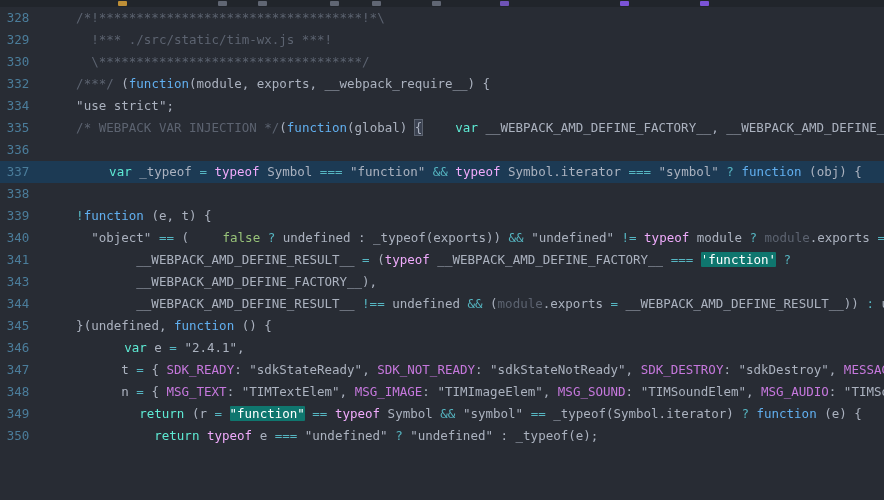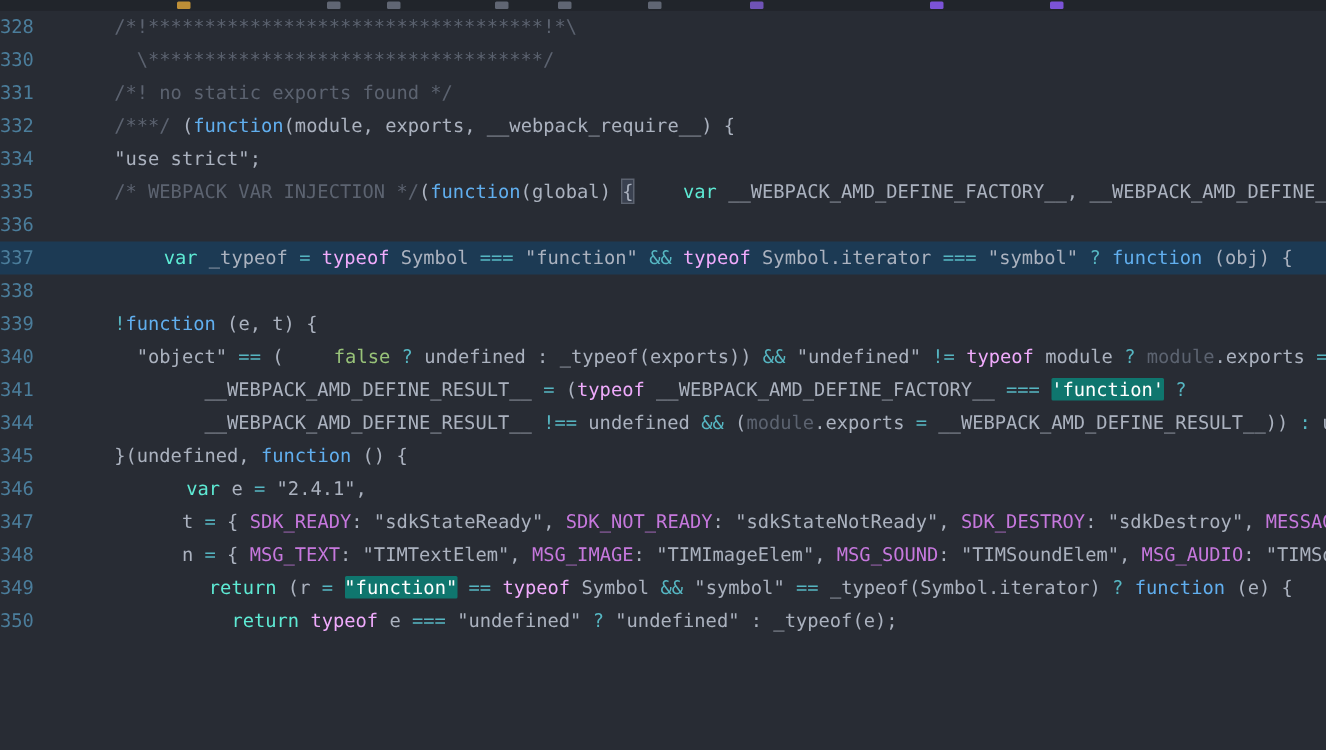--- a/index.html
+++ b/index.html
@@ -57,21 +57,21 @@
     height: 22px;
     line-height: 22px;
     white-space: pre;
     font-size: 12.5px;
     letter-spacing: 0px;
   }
 
   .gutter {
     display: inline-block;
     width: 46px;
-    text-align: left;
+    text-align: center;
     padding-right: 10px;
     color: #4b7d9b;
     font-size: 12.5px;
     box-sizing: border-box;
     -webkit-user-select: none;
     user-select: none;
   }
 
   .code-text {
     display: inline;
@@ -118,31 +118,32 @@
       <span class="toolbar-icon" style="left: 330px; background: rgb(107, 114, 128);"></span>
       <span class="toolbar-icon" style="left: 372px; background: rgb(107, 114, 128);"></span>
       <span class="toolbar-icon" style="left: 432px; background: rgb(107, 114, 128);"></span>
       <span class="toolbar-icon" style="left: 500px; background: rgb(124, 92, 207);"></span>
       <span class="toolbar-icon" style="left: 620px; background: rgb(139, 92, 246);"></span>
       <span class="toolbar-icon" style="left: 700px; background: rgb(139, 92, 246);"></span>
     </div>
 
   <div id="code-area">
       <div class="code-line"><span class="gutter">328</span><span class="code-text"><span class="t-plain">    </span><span class="t-comment">/*!***********************************!*\</span></span></div>
+      <div class="code-line"><span class="gutter">329</span><span class="code-text"><span class="t-plain">      </span><span class="t-comment">!*** ./src/static/tim-wx.js ***!</span></span></div>
       <div class="code-line"><span class="gutter">330</span><span class="code-text"><span class="t-plain">      </span><span class="t-comment">\***********************************/</span></span></div>
-      <div class="code-line"><span class="gutter">331</span><span class="code-text"><span class="t-plain">    </span><span class="t-comment">/*! no static exports found */</span></span></div>
       <div class="code-line"><span class="gutter">332</span><span class="code-text"><span class="t-plain">    </span><span class="t-comment">/***/</span><span class="t-punc"> (</span><span class="t-func">function</span><span class="t-punc">(</span><span class="t-plain">module</span><span class="t-punc">, </span><span class="t-plain">exports</span><span class="t-punc">, </span><span class="t-plain">__webpack_require__</span><span class="t-punc">) {</span></span></div>
       <div class="code-line"><span class="gutter">334</span><span class="code-text"><span class="t-plain">    </span><span class="t-plain">"use strict"</span><span class="t-punc">;</span></span></div>
       <div class="code-line"><span class="gutter">335</span><span class="code-text"><span class="t-plain">    </span><span class="t-comment">/* WEBPACK VAR INJECTION */</span><span class="t-punc">(</span><span class="t-func">function</span><span class="t-punc">(</span><span class="t-plain">global</span><span class="t-punc">) </span><span class="bracket-match t-plain">{</span><span class="t-keyword">var</span><span class="t-plain"> __WEBPACK_AMD_DEFINE_FACTORY__, __WEBPACK_AMD_DEFINE_RESULT__;</span></span></div>
       <div class="code-line"><span class="gutter">336</span><span class="code-text"></span></div>
       <div class="code-line row-selected"><span class="gutter">337</span><span class="code-text"><span class="t-plain">    </span><span class="t-keyword">var</span><span class="t-plain"> _typeof </span><span class="t-op">=</span><span class="t-plain"> </span><span class="t-kw2">typeof</span><span class="t-plain"> Symbol </span><span class="t-op">===</span><span class="t-plain"> </span><span class="t-plain">"function"</span><span class="t-plain"> </span><span class="t-op">&amp;&amp;</span><span class="t-plain"> </span><span class="t-kw2">typeof</span><span class="t-plain"> Symbol.iterator </span><span class="t-op">===</span><span class="t-plain"> </span><span class="t-plain">"symbol"</span><span class="t-plain"> </span><span class="t-op">?</span><span class="t-plain"> </span><span class="t-func">function</span><span class="t-punc"> (</span><span class="t-plain">obj</span><span class="t-punc">) { </span><span class="t-keyword">return</span><span class="t-plain"> </span></span></div>
       <div class="code-line"><span class="gutter">338</span><span class="code-text"></span></div>
       <div class="code-line"><span class="gutter">339</span><span class="code-text"><span class="t-plain">    </span><span class="t-op">!</span><span class="t-func">function</span><span class="t-punc"> (</span><span class="t-plain">e</span><span class="t-punc">, </span><span class="t-plain">t</span><span class="t-punc">) {</span></span></div>
       <div class="code-line"><span class="gutter">340</span><span class="code-text"><span class="t-plain">      </span><span class="t-plain">"object"</span><span class="t-plain"> </span><span class="t-op">==</span><span class="t-punc"> ( </span><span class="t-string">false</span><span class="t-plain"> </span><span class="t-op">?</span><span class="t-plain"> </span><span class="t-plain">undefined</span><span class="t-punc"> : </span><span class="t-plain">_typeof</span><span class="t-punc">(exports)) </span><span class="t-op">&amp;&amp;</span><span class="t-plain"> </span><span class="t-plain">"undefined"</span><span class="t-plain"> </span><span class="t-op">!=</span><span class="t-plain"> </span><span class="t-kw2">typeof</span><span class="t-plain"> module </span><span class="t-op">?</span><span class="t-plain"> </span><span class="t-comment">module</span><span class="t-plain">.exports </span><span class="t-op">=</span><span class="t-plain"> t() </span></span></div>
       <div class="code-line"><span class="gutter">341</span><span class="code-text"><span class="t-plain">            </span><span class="t-plain">__WEBPACK_AMD_DEFINE_RESULT__</span><span class="t-plain"> </span><span class="t-op">=</span><span class="t-punc"> (</span><span class="t-kw2">typeof</span><span class="t-plain"> __WEBPACK_AMD_DEFINE_FACTORY__ </span><span class="t-op">===</span><span class="t-plain"> </span><span class="match">'function'</span><span class="t-plain"> </span><span class="t-op">?</span></span></div>
+      <div class="code-line"><span class="gutter">343</span><span class="code-text"><span class="t-plain">            </span><span class="t-plain">__WEBPACK_AMD_DEFINE_FACTORY__), </span></span></div>
       <div class="code-line"><span class="gutter">344</span><span class="code-text"><span class="t-plain">            </span><span class="t-plain">__WEBPACK_AMD_DEFINE_RESULT__</span><span class="t-plain"> </span><span class="t-op">!==</span><span class="t-plain"> </span><span class="t-plain">undefined</span><span class="t-plain"> </span><span class="t-op">&amp;&amp;</span><span class="t-punc"> (</span><span class="t-comment">module</span><span class="t-plain">.exports </span><span class="t-op">=</span><span class="t-plain"> __WEBPACK_AMD_DEFINE_RESULT__)) </span><span class="t-op">:</span><span class="t-plain"> </span><span class="t-plain">undefined</span></span></div>
       <div class="code-line"><span class="gutter">345</span><span class="code-text"><span class="t-plain">    </span><span class="t-punc">}(</span><span class="t-plain">undefined</span><span class="t-punc">, </span><span class="t-func">function</span><span class="t-punc"> () {</span></span></div>
       <div class="code-line"><span class="gutter">346</span><span class="code-text"><span class="t-plain">      </span><span class="t-keyword">var</span><span class="t-plain"> e </span><span class="t-op">=</span><span class="t-plain"> </span><span class="t-plain">"2.4.1"</span><span class="t-punc">,</span></span></div>
       <div class="code-line"><span class="gutter">347</span><span class="code-text"><span class="t-plain">          </span><span class="t-plain">t </span><span class="t-op">=</span><span class="t-punc"> { </span><span class="t-prop">SDK_READY</span><span class="t-punc">: </span><span class="t-plain">"sdkStateReady"</span><span class="t-punc">, </span><span class="t-prop">SDK_NOT_READY</span><span class="t-punc">: </span><span class="t-plain">"sdkStateNotReady"</span><span class="t-punc">, </span><span class="t-prop">SDK_DESTROY</span><span class="t-punc">: </span><span class="t-plain">"sdkDestroy"</span><span class="t-punc">, </span><span class="t-prop">MESSAGE_RECEIVED</span></span></div>
       <div class="code-line"><span class="gutter">348</span><span class="code-text"><span class="t-plain">          </span><span class="t-plain">n </span><span class="t-op">=</span><span class="t-punc"> { </span><span class="t-prop">MSG_TEXT</span><span class="t-punc">: </span><span class="t-plain">"TIMTextElem"</span><span class="t-punc">, </span><span class="t-prop">MSG_IMAGE</span><span class="t-punc">: </span><span class="t-plain">"TIMImageElem"</span><span class="t-punc">, </span><span class="t-prop">MSG_SOUND</span><span class="t-punc">: </span><span class="t-plain">"TIMSoundElem"</span><span class="t-punc">, </span><span class="t-prop">MSG_AUDIO</span><span class="t-punc">: </span><span class="t-plain">"TIMSoundElem"</span></span></div>
       <div class="code-line"><span class="gutter">349</span><span class="code-text"><span class="t-plain">        </span><span class="t-keyword">return</span><span class="t-plain"> (r </span><span class="t-op">=</span><span class="t-plain"> </span><span class="match">"function"</span><span class="t-plain"> </span><span class="t-op">==</span><span class="t-plain"> </span><span class="t-kw2">typeof</span><span class="t-plain"> Symbol </span><span class="t-op">&amp;&amp;</span><span class="t-plain"> </span><span class="t-plain">"symbol"</span><span class="t-plain"> </span><span class="t-op">==</span><span class="t-plain"> </span><span class="t-plain">_typeof</span><span class="t-punc">(Symbol.iterator) </span><span class="t-op">?</span><span class="t-plain"> </span><span class="t-func">function</span><span class="t-punc"> (</span><span class="t-plain">e</span><span class="t-punc">) {</span></span></div>
       <div class="code-line"><span class="gutter">350</span><span class="code-text"><span class="t-plain">          </span><span class="t-keyword">return</span><span class="t-plain"> </span><span class="t-kw2">typeof</span><span class="t-plain"> e </span><span class="t-op">===</span><span class="t-plain"> </span><span class="t-plain">"undefined"</span><span class="t-plain"> </span><span class="t-op">?</span><span class="t-plain"> </span><span class="t-plain">"undefined"</span><span class="t-punc"> : </span><span class="t-plain">_typeof</span><span class="t-punc">(e);</span></span></div>
     </div>
 
 </div>

